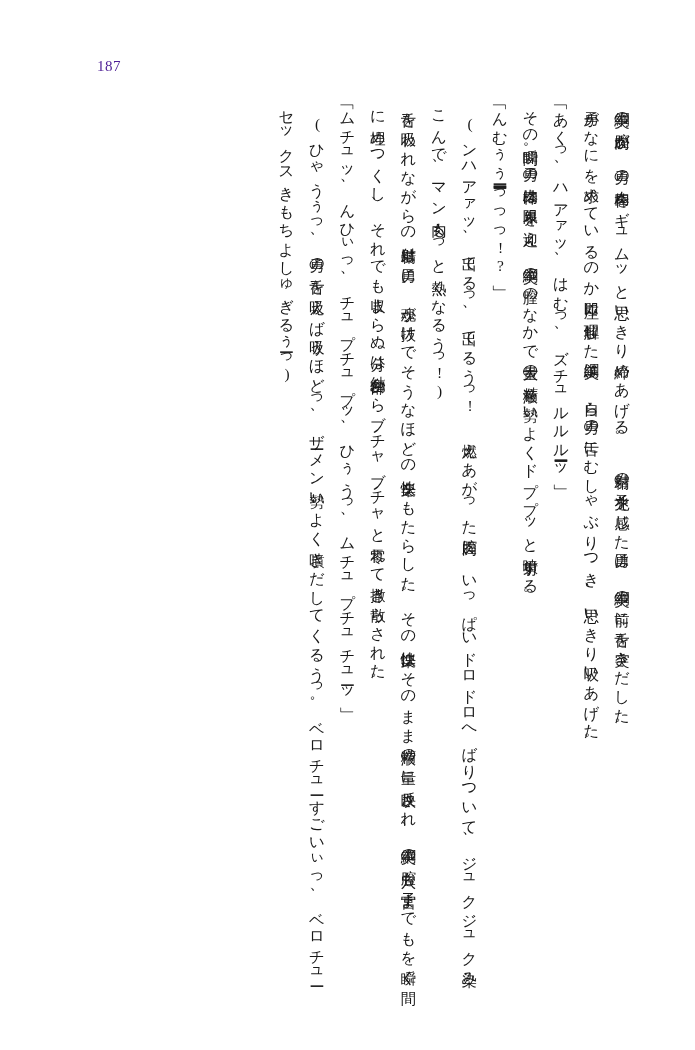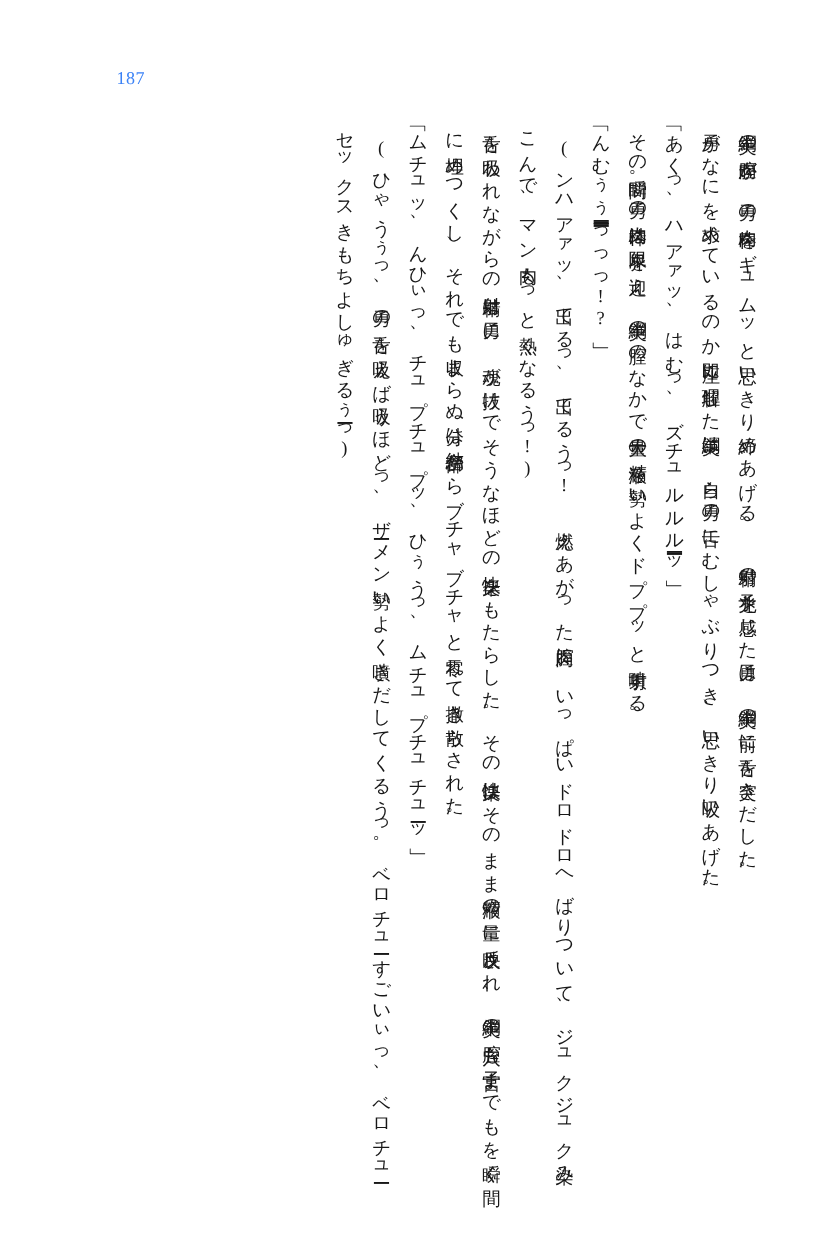--- a/index.html
+++ b/index.html
@@ -25,21 +25,21 @@
     background: #ffffff;
   }
 
   
   #page-number {
     position: absolute;
     left: 97px;
     top: 58px;
     font-size: 15px;
     letter-spacing: 0.5px;
-    color: #3b82f6;
+    color: #4c1d95;
     font-family: "Liberation Serif", "DejaVu Serif", serif;
   }
 
   
   #text-block {
     position: absolute;
     left: 62px;
     top: 100px;
     width: 575px;
     height: 880px;

